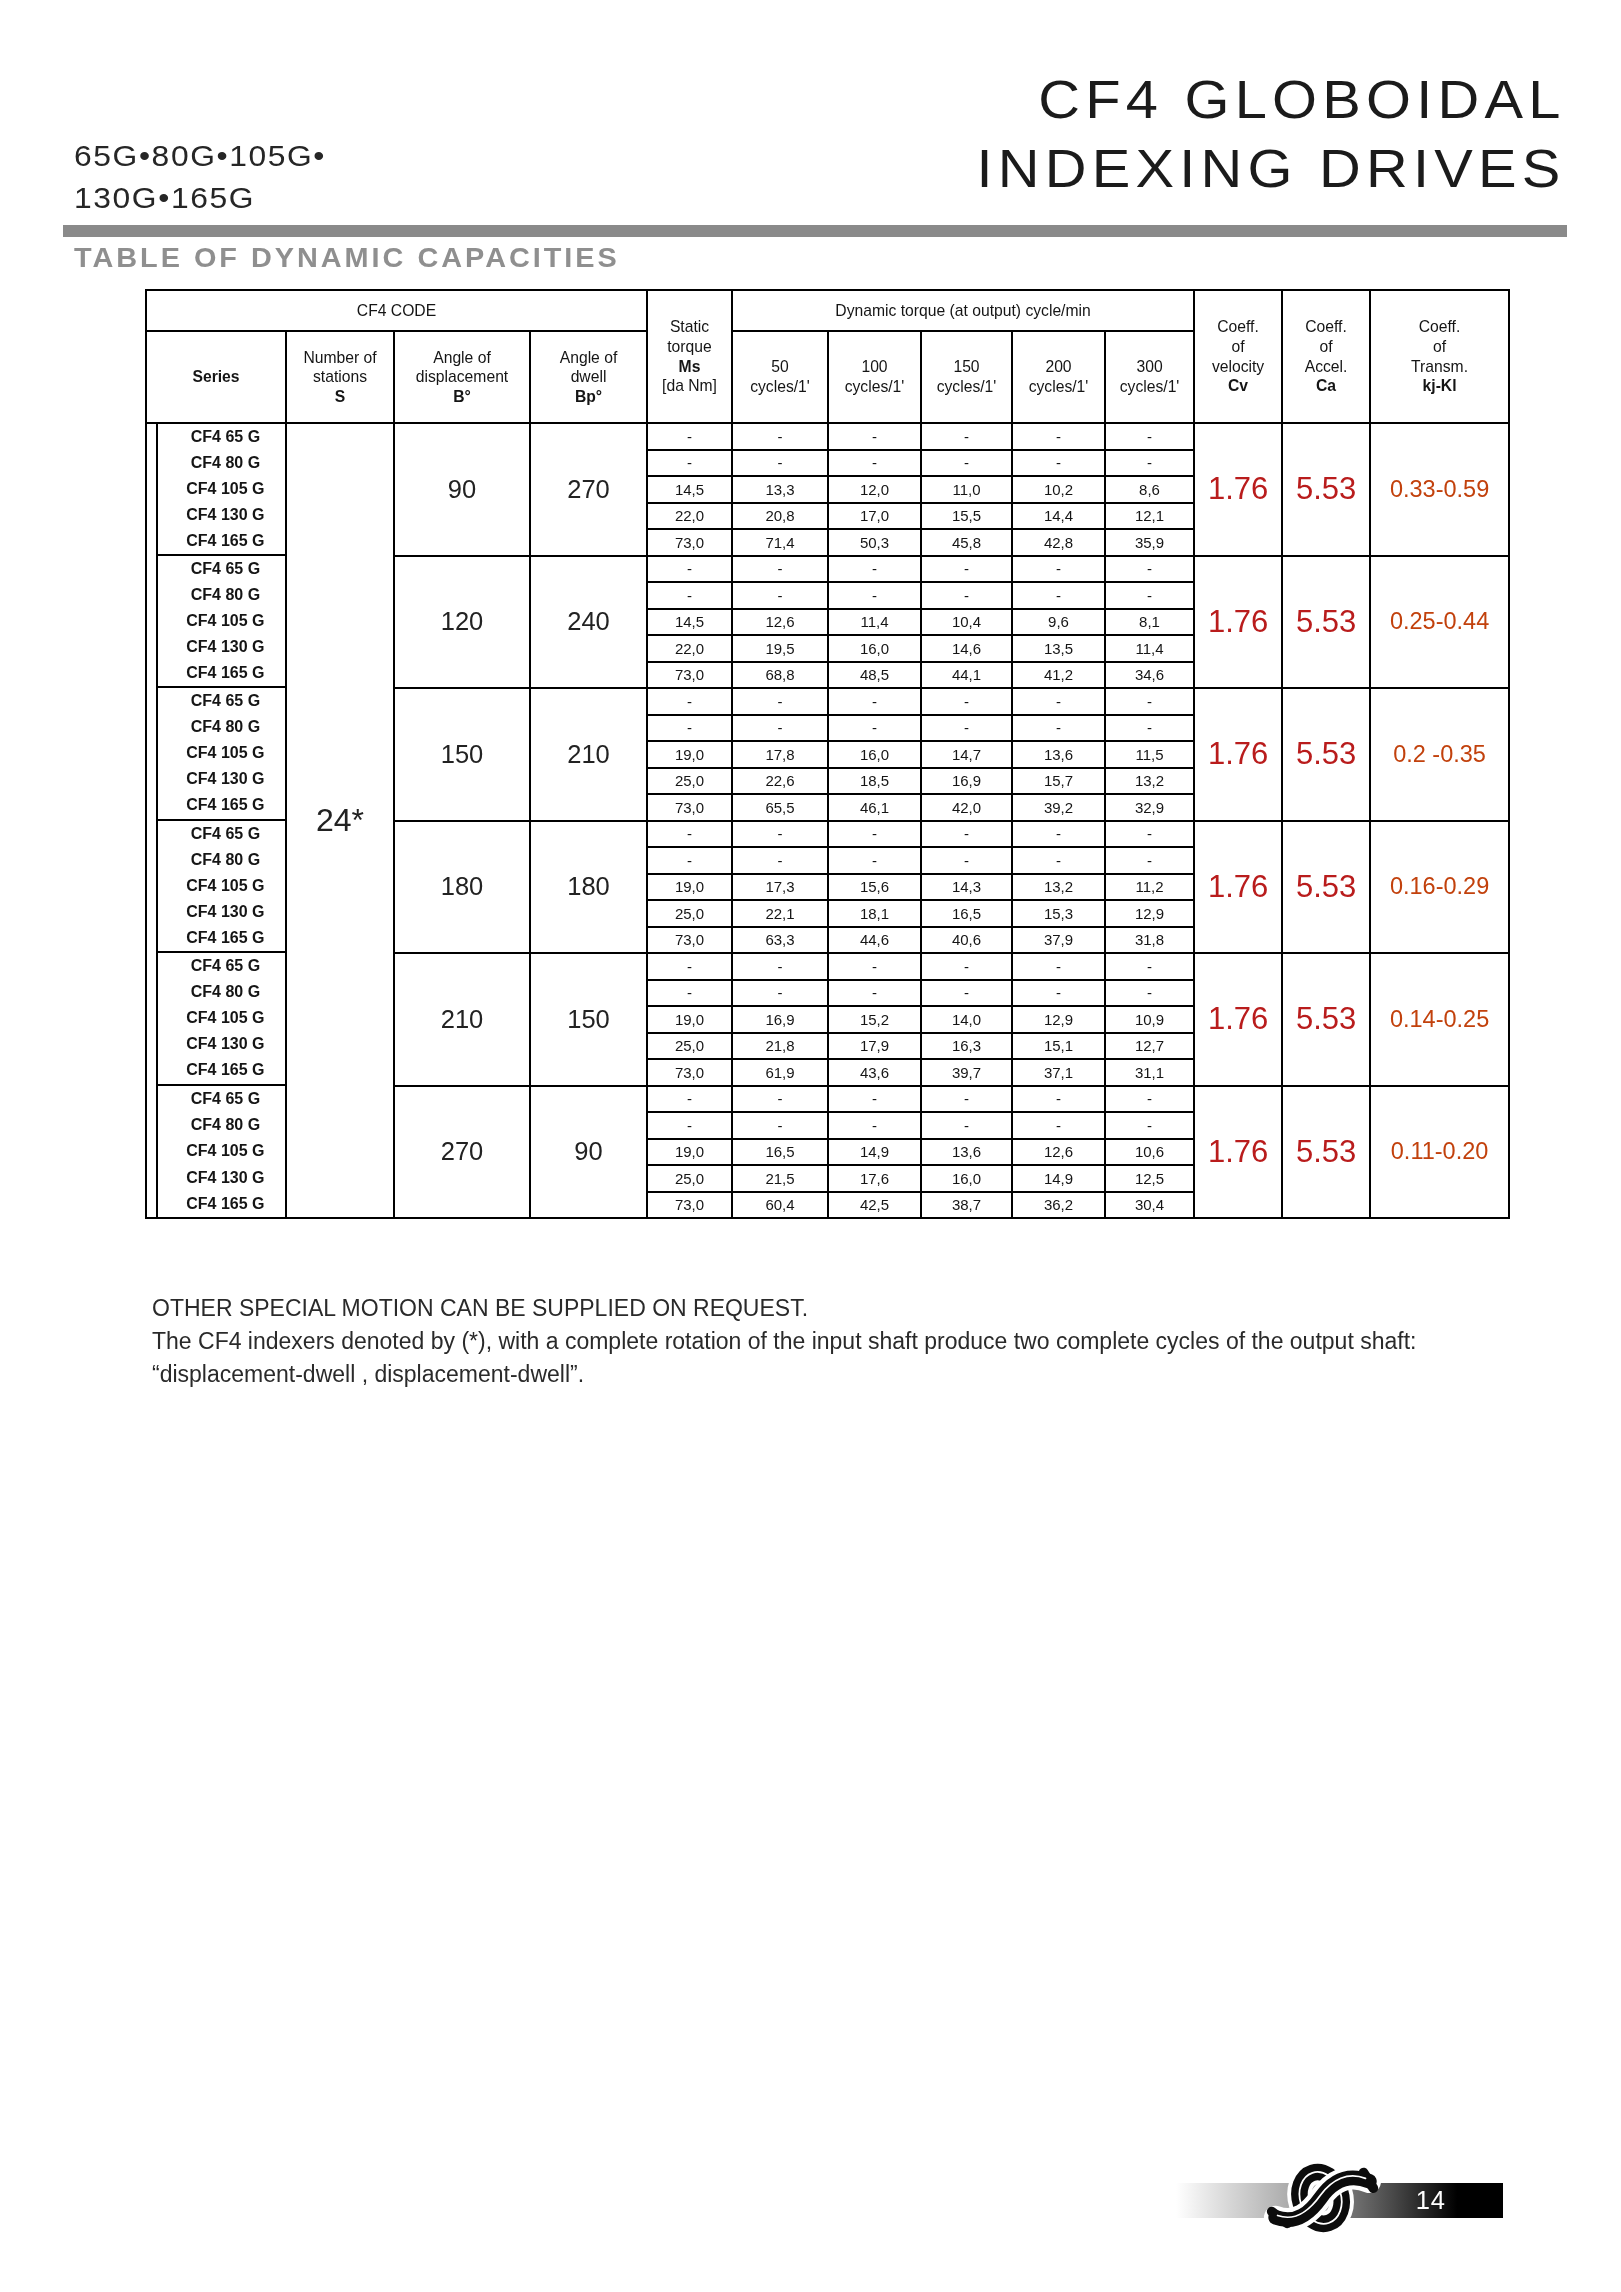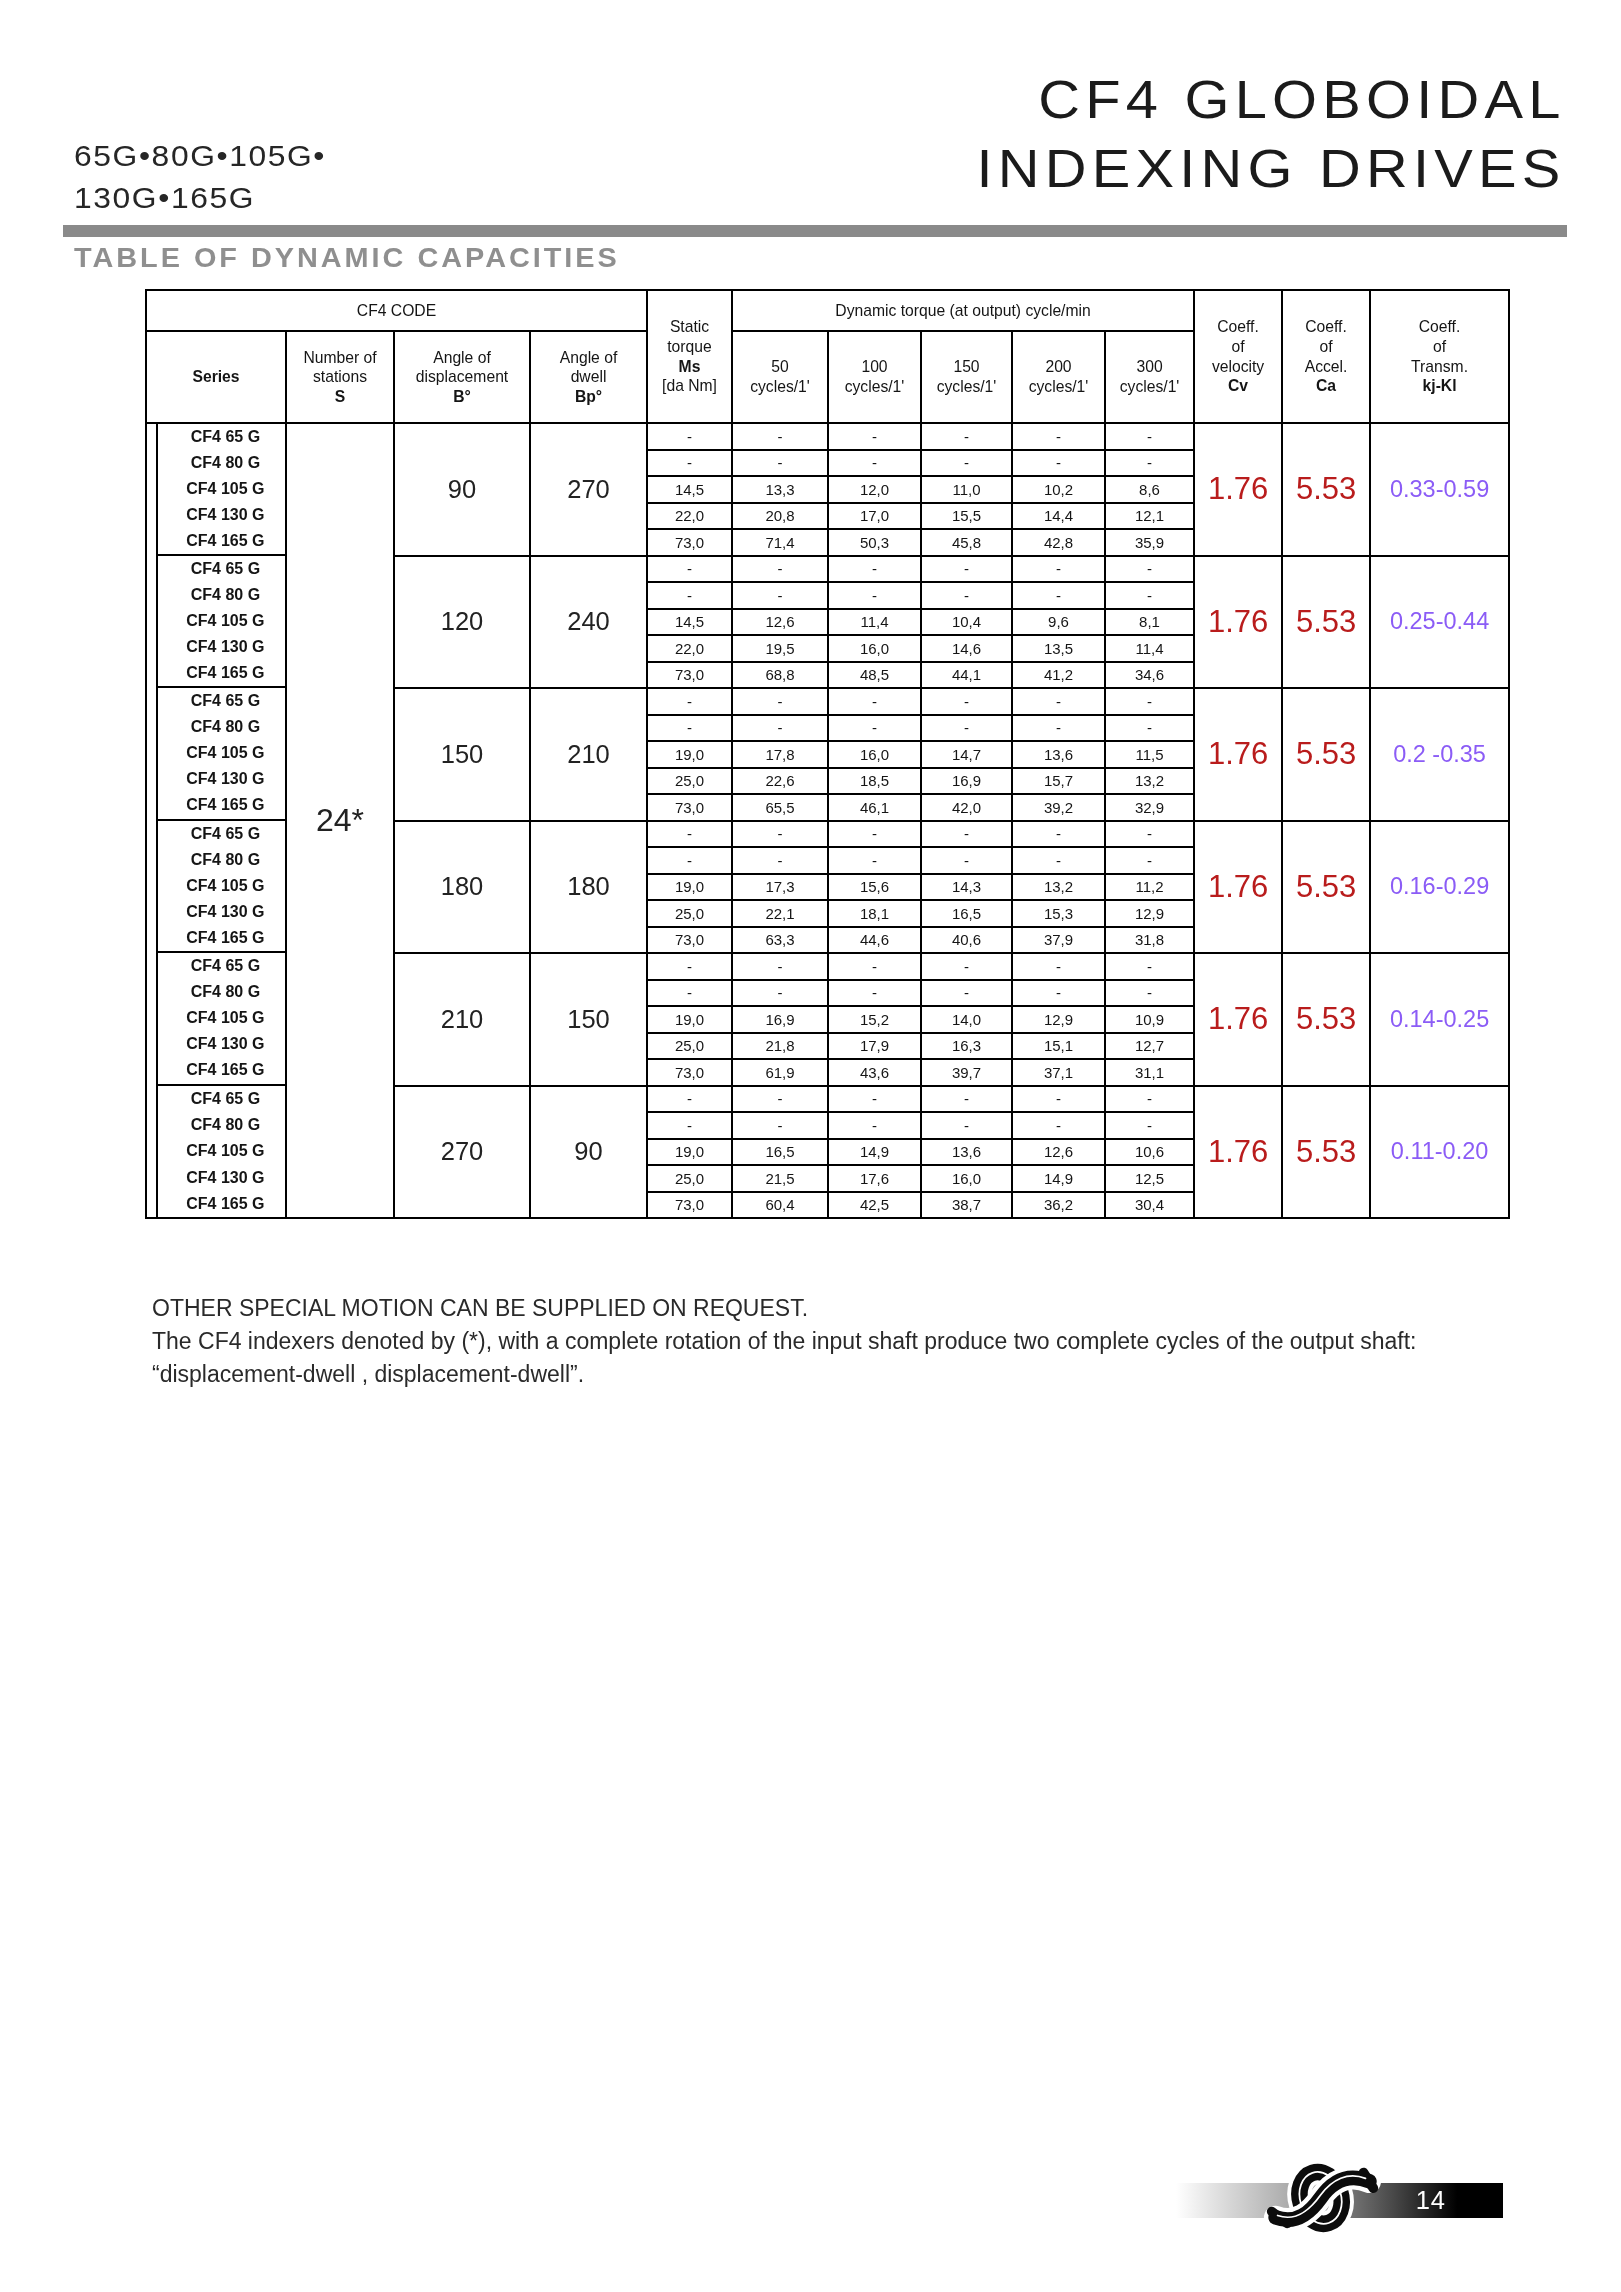--- a/index.html
+++ b/index.html
@@ -55,21 +55,21 @@
     border-left:2px solid #000; display:flex; flex-direction:column;
   }
   .sbox-sep { border-bottom:2.9px solid #000; }
   .series-name {
     flex:1; display:flex; align-items:center; justify-content:center;
     font-weight:bold; font-size:16px; white-space:nowrap;padding-left:8px;
   }
   td.stations-cell { font-size:32px; color:#222; }
   td.angle-cell { font-size:25.5px; color:#222; }
   td.coeff-cell { font-size:31px; color:#b91c1c;margin-top:44px; }
-  td.transm-cell { font-size:23.5px; color:#8b5cf6; }
+  td.transm-cell { font-size:23.5px; color:#c2410c; }
   
   .notes {
     position:absolute; left:152px; top:1292px; width:1372px;
     font-size:23px; line-height:33px; color:#2a2a2a;
   }
   
   .footer-bar {
     position:absolute; left:1176px; top:2183px; width:327px; height:35px;
     background:linear-gradient(90deg, rgba(255,255,255,0) 0%, #dcdcdc 14%, #9a9a9a 42%, #4a4a4a 66%, #000000 86%);
   }

